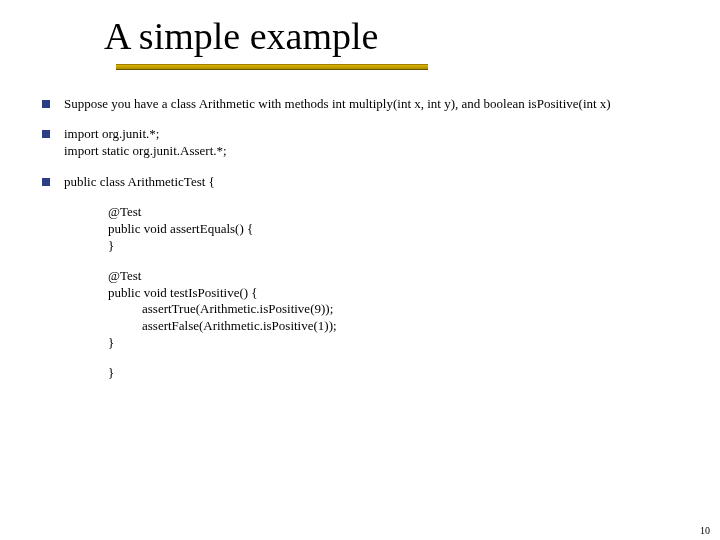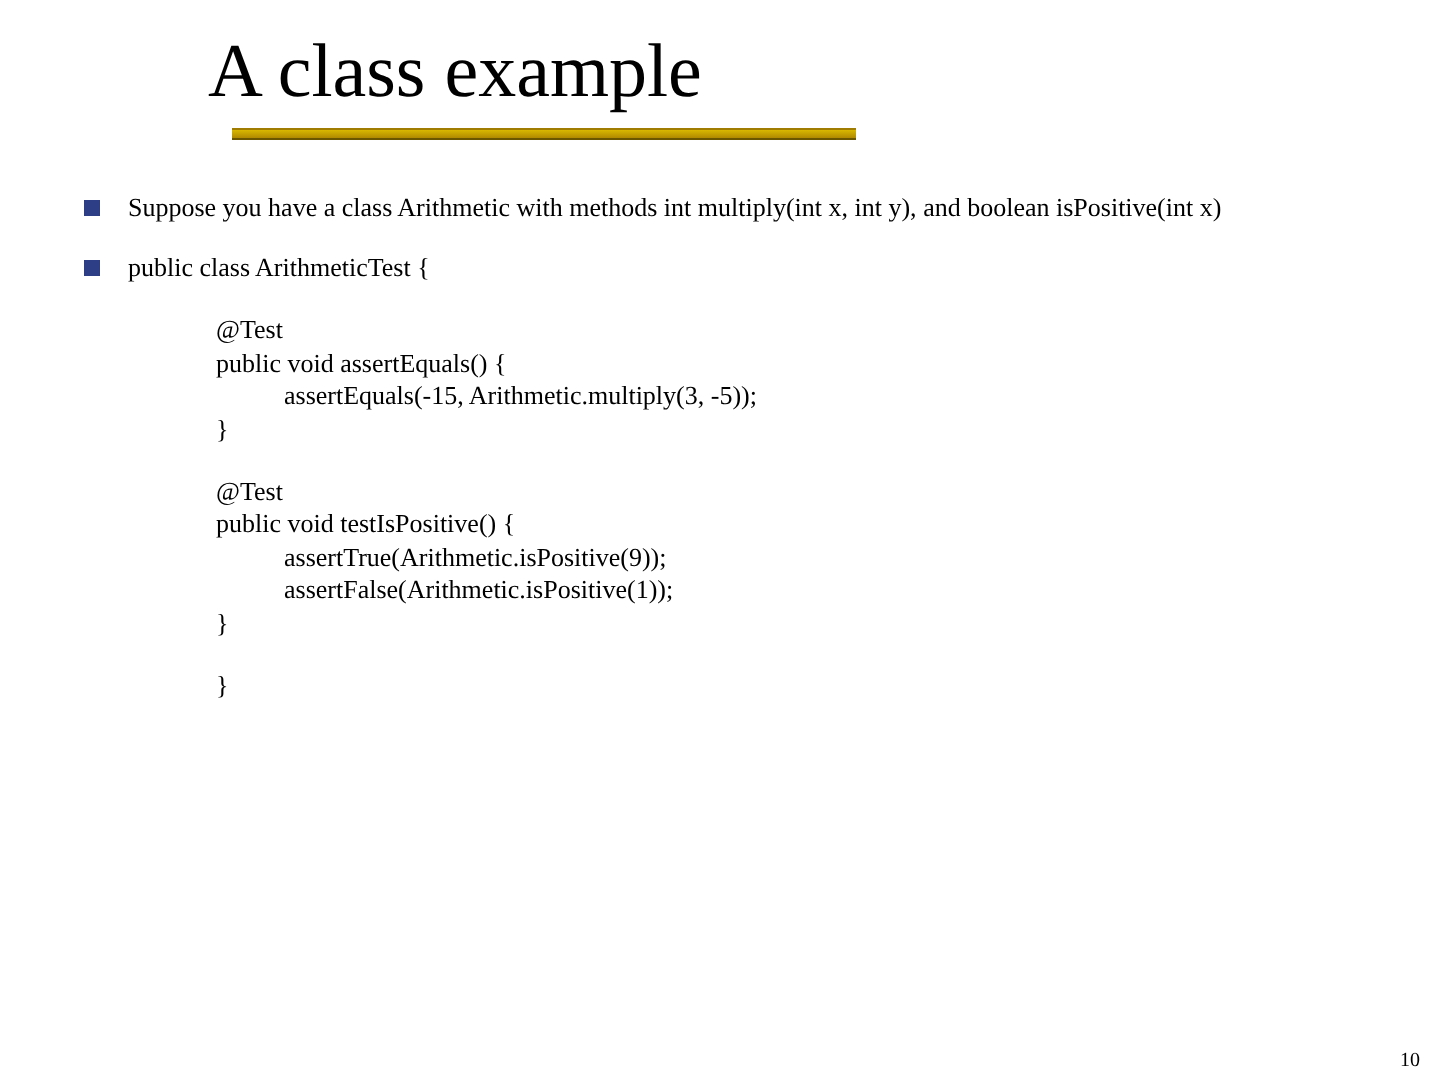--- a/index.html
+++ b/index.html
@@ -68,43 +68,49 @@
     right: 10px;
     bottom: 4px;
     font-size: 10px;
   }
 </style>
 </head>
 <body>
 <div class="slide">
 
 <div class="title-wrap">
-  <h1 class="title">A class example</h1>
+  <h1 class="title">A simple example</h1>
   <div class="underline"></div>
 </div>
 
 <div class="content">
 
   <div class="row">
     <div class="bullet"></div>
     <div class="row-body">
       <span>Suppose you have a class </span><span class="code">Arithmetic</span><span> with methods </span><span class="code">int multiply(int x, int y),</span><span>  and </span><span class="code">boolean isPositive(int x)</span>
     </div>
   </div>
 
+  <div class="row">
+    <div class="bullet"></div>
+    <div class="row-body code">
+      <div>import org.junit.*;</div>
+      <div>import static org.junit.Assert.*;</div>
+    </div>
+  </div>
 
   <div class="row">
     <div class="bullet"></div>
     <div class="row-body code">public class ArithmeticTest {</div>
   </div>
 
   <div class="block code">
     <div>@Test</div>
     <div>public void assertEquals() {</div>
-    <div class="indent1">assertEquals(-15, Arithmetic.multiply(3, -5));</div>
     <div>}</div>
   </div>
 
   <div class="block code">
     <div>@Test</div>
     <div>public void testIsPositive() {</div>
     <div class="indent1">assertTrue(Arithmetic.isPositive(9));</div>
     <div class="indent1">assertFalse(Arithmetic.isPositive(1));</div>
     <div>}</div>
   </div>

